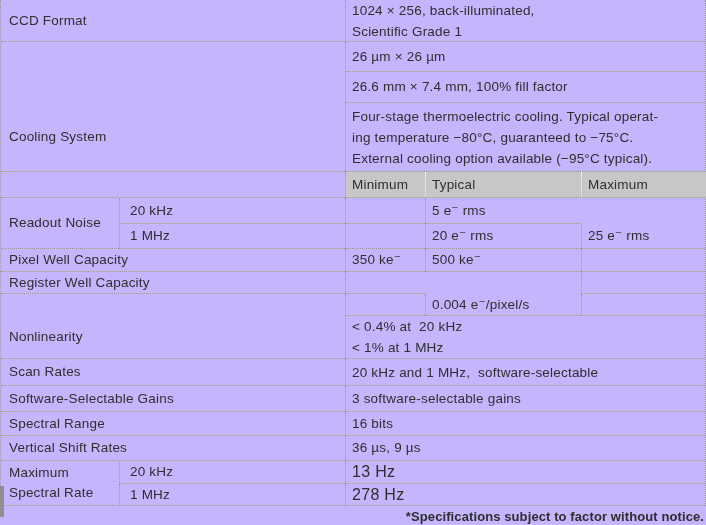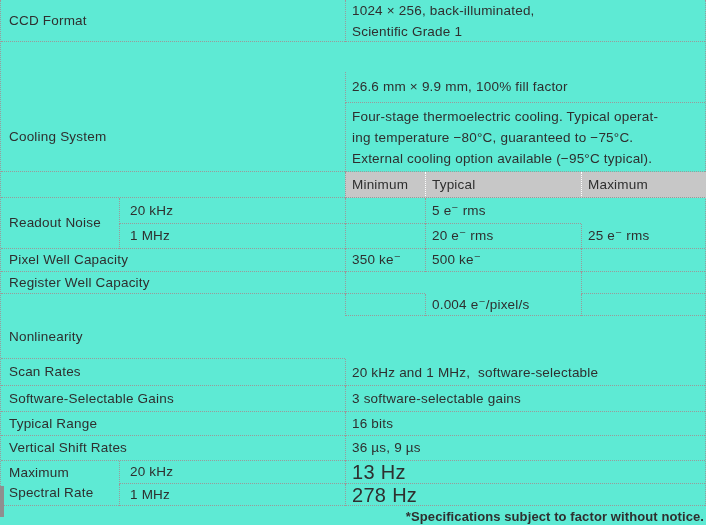--- a/index.html
+++ b/index.html
@@ -3,21 +3,21 @@
 <meta charset="utf-8">
 <style>
   html,body{margin:0;padding:0;background:#ffffff;}
   .sheet{
     position:relative;
     width:706px;height:525px;
     font-family:"Liberation Sans","DejaVu Sans",sans-serif;
     color:#2f2f2f;
     font-size:13.5px;
     letter-spacing:.2px;
-    background:#5eead4;
+    background:#c4b5fd;
     overflow:hidden;
   }
   .grid{
     display:grid;
     grid-template-columns:118px 226px 80px 156px 126px;
     grid-template-rows:42px 30px 31px 69px 26px 26px 25px 23px 22px 22px 43px 27px 26px 24px 25px 23px 22px;
     width:704px;
     border-left:1px dotted #9a9a9a;
     border-right:1px dotted #9a9a9a;
   }
@@ -28,21 +28,21 @@
     line-height:20px;
   }
   .bb{border-bottom:1px dotted #9a9a9a;}
   .bl{border-left:1px dotted #9a9a9a;}
   .blw{border-left:1px dotted #ffffff;}
   .lab{padding-left:8px;}
   .sub{padding-left:10px;}
   .val{padding-left:6px;}
   .pre{white-space:pre-wrap;line-height:21px;}
   .hdr{background:#c7c7c7;}
-  .big{font-size:20px;letter-spacing:.3px;}
+  .big{font-size:16px;letter-spacing:.3px;}
   .footnote{
     width:704px;
     text-align:right;
     padding-top:3px;
     font-size:13px;
     font-weight:600;
     letter-spacing:.1px;
   }
   .edge-bar{
     position:absolute;
@@ -54,22 +54,23 @@
 </head>
 <body>
 
 <div class="sheet">
   <div class="grid">
 
     <div class="cell lab bb" style="grid-row:1;grid-column:1/3">CCD Format</div>
     <div class="cell val pre bb bl" style="grid-row:1;grid-column:3/6">1024 × 256, back-illuminated,
 Scientific Grade 1</div>
 
+    <div class="cell val bb bl" style="grid-row:2;grid-column:3/6">26 µm × 26 µm</div>
 
-    <div class="cell val bb bl" style="grid-row:3;grid-column:3/6">26.6 mm × 9.9 mm, 100% fill factor</div>
+    <div class="cell val bb bl" style="grid-row:3;grid-column:3/6">26.6 mm × 7.4 mm, 100% fill factor</div>
 
     <div class="cell lab bb" style="grid-row:4;grid-column:1/3">Cooling System</div>
     <div class="cell val pre bb bl" style="grid-row:4;grid-column:3/6">Four-stage thermoelectric cooling. Typical operat-
 ing temperature −80°C, guaranteed to −75°C.
 External cooling option available (−95°C typical).</div>
 
     <div class="cell bb" style="grid-row:5;grid-column:1/3"></div>
     <div class="cell val bb blw hdr" style="grid-row:5;grid-column:4">Typical</div>
     <div class="cell val bb bl hdr" style="grid-row:5;grid-column:3">Minimum</div>
     <div class="cell val bb blw hdr" style="grid-row:5;grid-column:5">Maximum</div>
@@ -90,28 +91,30 @@
 
     <div class="cell lab bb" style="grid-row:9;grid-column:1/3">Register Well Capacity</div>
     <div class="cell val bb bl" style="grid-row:9;grid-column:3"></div>
     <div class="cell val bb bl" style="grid-row:9;grid-column:5"></div>
 
     <div class="cell val bb bl" style="grid-row:10;grid-column:3"></div>
     <div class="cell val bb bl" style="grid-row:10;grid-column:4">0.004 e⁻/pixel/s</div>
     <div class="cell val bb bl" style="grid-row:10;grid-column:5"></div>
 
     <div class="cell lab bb" style="grid-row:11;grid-column:1/3">Nonlinearity</div>
+    <div class="cell val pre bb bl" style="grid-row:11;grid-column:3/6">&lt; 0.4% at  20 kHz
+&lt; 1% at 1 MHz</div>
 
     <div class="cell lab bb" style="grid-row:12;grid-column:1/3">Scan Rates</div>
     <div class="cell val pre bb bl" style="grid-row:12;grid-column:3/6">20 kHz and 1 MHz,  software-selectable</div>
 
     <div class="cell lab bb" style="grid-row:13;grid-column:1/3">Software-Selectable Gains</div>
     <div class="cell val bb bl" style="grid-row:13;grid-column:3/6">3 software-selectable gains</div>
 
-    <div class="cell lab bb" style="grid-row:14;grid-column:1/3">Typical Range</div>
+    <div class="cell lab bb" style="grid-row:14;grid-column:1/3">Spectral Range</div>
     <div class="cell val bb bl" style="grid-row:14;grid-column:3/6">16 bits</div>
 
     <div class="cell lab bb" style="grid-row:15;grid-column:1/3">Vertical Shift Rates</div>
     <div class="cell val bb bl" style="grid-row:15;grid-column:3/6">36 µs, 9 µs</div>
 
     <div class="cell lab bb" style="grid-row:16/18;grid-column:1">Maximum Spectral Rate</div>
     <div class="cell sub bb bl" style="grid-row:16;grid-column:2">20 kHz</div>
     <div class="cell val big bb bl" style="grid-row:16;grid-column:3/6">13 Hz</div>
     <div class="cell sub bb bl" style="grid-row:17;grid-column:2">1 MHz</div>
     <div class="cell val big bb bl" style="grid-row:17;grid-column:3/6">278 Hz</div>

